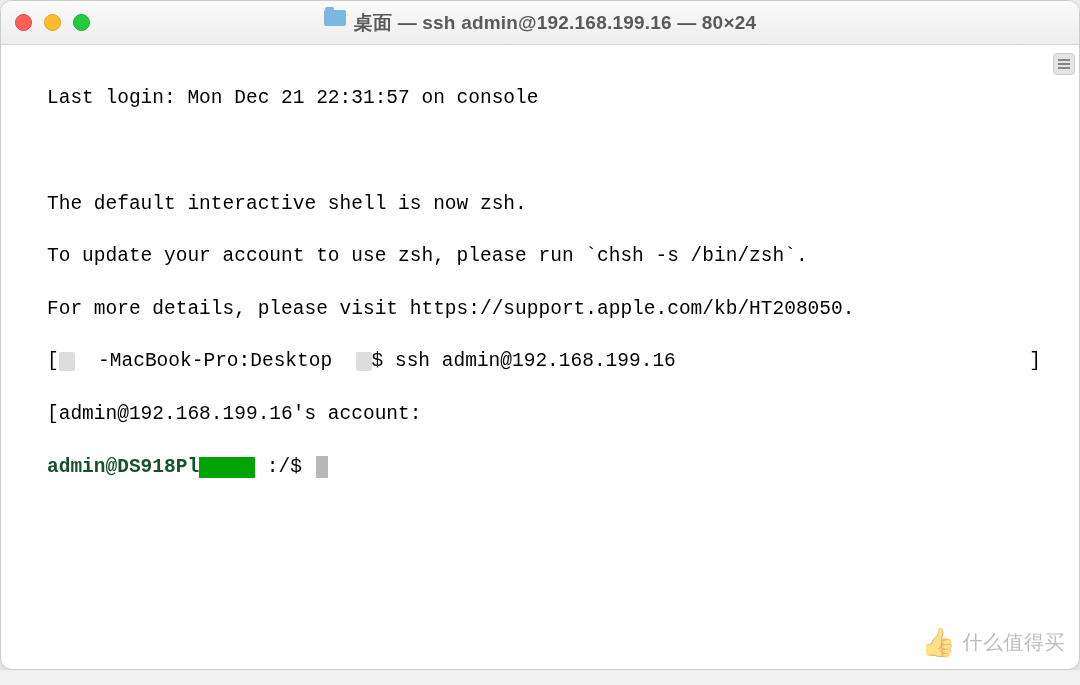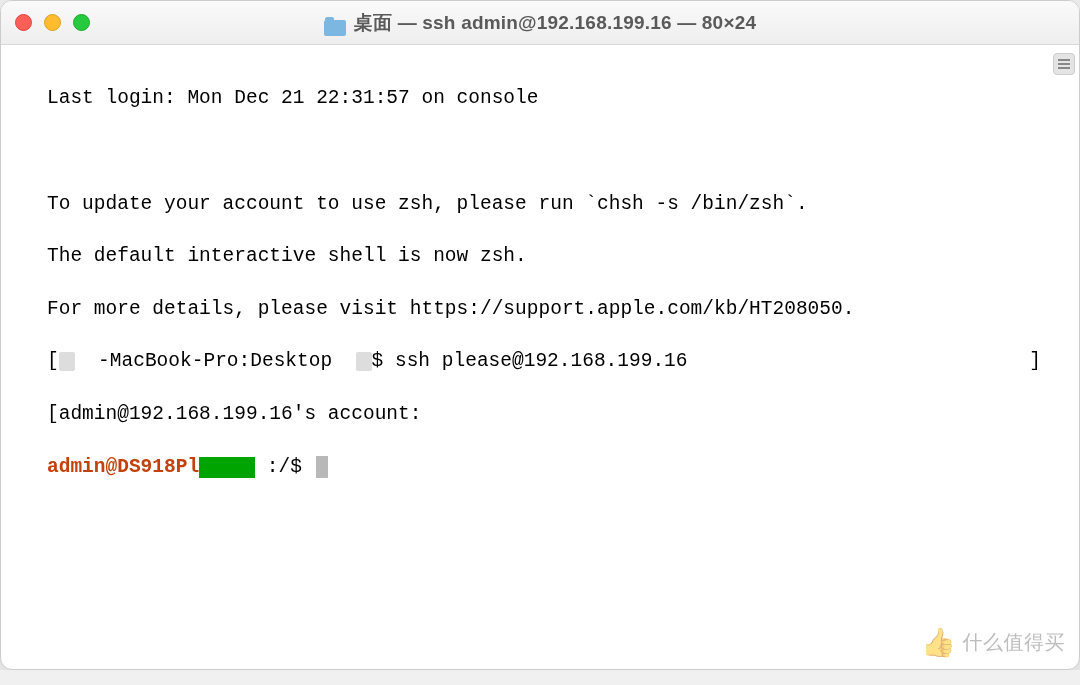--- a/index.html
+++ b/index.html
@@ -48,21 +48,21 @@
     .tl.yellow { background: #ffbd2e; border: 1px solid #dea123; }
     .tl.green { background: #27c93f; border: 1px solid #1aab29; }
     .title-center {
       position: absolute;
       left: 0;
       right: 0;
       text-align: center;
       pointer-events: none;
       display: flex;
       justify-content: center;
-      align-items: flex-end;
+      align-items: flex-start;
       gap: 8px;
     }
     .folder-icon {
       width: 22px;
       height: 16px;
       background: #7bb7e0;
       border-radius: 2px;
       position: relative;
       display: inline-block;
     }
@@ -90,21 +90,21 @@
       color: #000;
       white-space: pre-wrap;
       word-break: break-all;
       font-family: Menlo, Monaco, "Courier New", monospace;
       font-weight: 500;
       height: calc(100% - 44px);
       overflow: hidden;
       margin-left: 36px;
     }
     .line { display: block; min-height: 1.35em; }
-    .green-bold { color: #c2410c; font-weight: 700; }
+    .green-bold { color: #14532d; font-weight: 700; }
     .redact { display:inline-block; width: 56px; height: 1.05em; background: #00a400; vertical-align: text-bottom; }
     .redact-grey { display:inline-block; width: 16px; height: 1.0em; background: #ddd; vertical-align: middle; border-radius:2px; }
     .cursor-block {
       display: inline-block;
       width: 0.65em;
       height: 1.1em;
       background: #b8b8b8;
       vertical-align: text-bottom;
       margin-left: 2px;
     }
@@ -173,24 +173,24 @@
     <div class="bars">
         <span></span>
         <span></span>
         <span></span>
       </div>
   </div>
 
   <div class="terminal">
 <span class="line">Last login: Mon Dec 21 22:31:57 on console</span>
 <span class="line"></span>
+<span class="line">The default interactive shell is now zsh.</span>
 <span class="line">To update your account to use zsh, please run `chsh -s /bin/zsh`.</span>
-<span class="line">The default interactive shell is now zsh.</span>
 <span class="line">For more details, please visit https://support.apple.com/kb/HT208050.</span>
-<span class="line"><span>[</span><span class="redact-grey"></span><span>  -MacBook-Pro:Desktop  </span><span class="redact-grey"></span><span>$ ssh please@192.168.199.16</span><span style="float:right;padding-right:28px">]</span></span>
+<span class="line"><span>[</span><span class="redact-grey"></span><span>  -MacBook-Pro:Desktop  </span><span class="redact-grey"></span><span>$ ssh admin@192.168.199.16</span><span style="float:right;padding-right:28px">]</span></span>
 <span class="line">[admin@192.168.199.16's account:</span>
 <span class="line"><span class="green-bold">admin@DS918Pl</span><span class="redact"></span><span> :/$ </span><span class="cursor-block"></span></span>
   </div>
 
   <div class="watermark">
     <span class="thumb">👍</span>
     <span class="txt">什么值得买</span>
   </div>
 </div>
 

